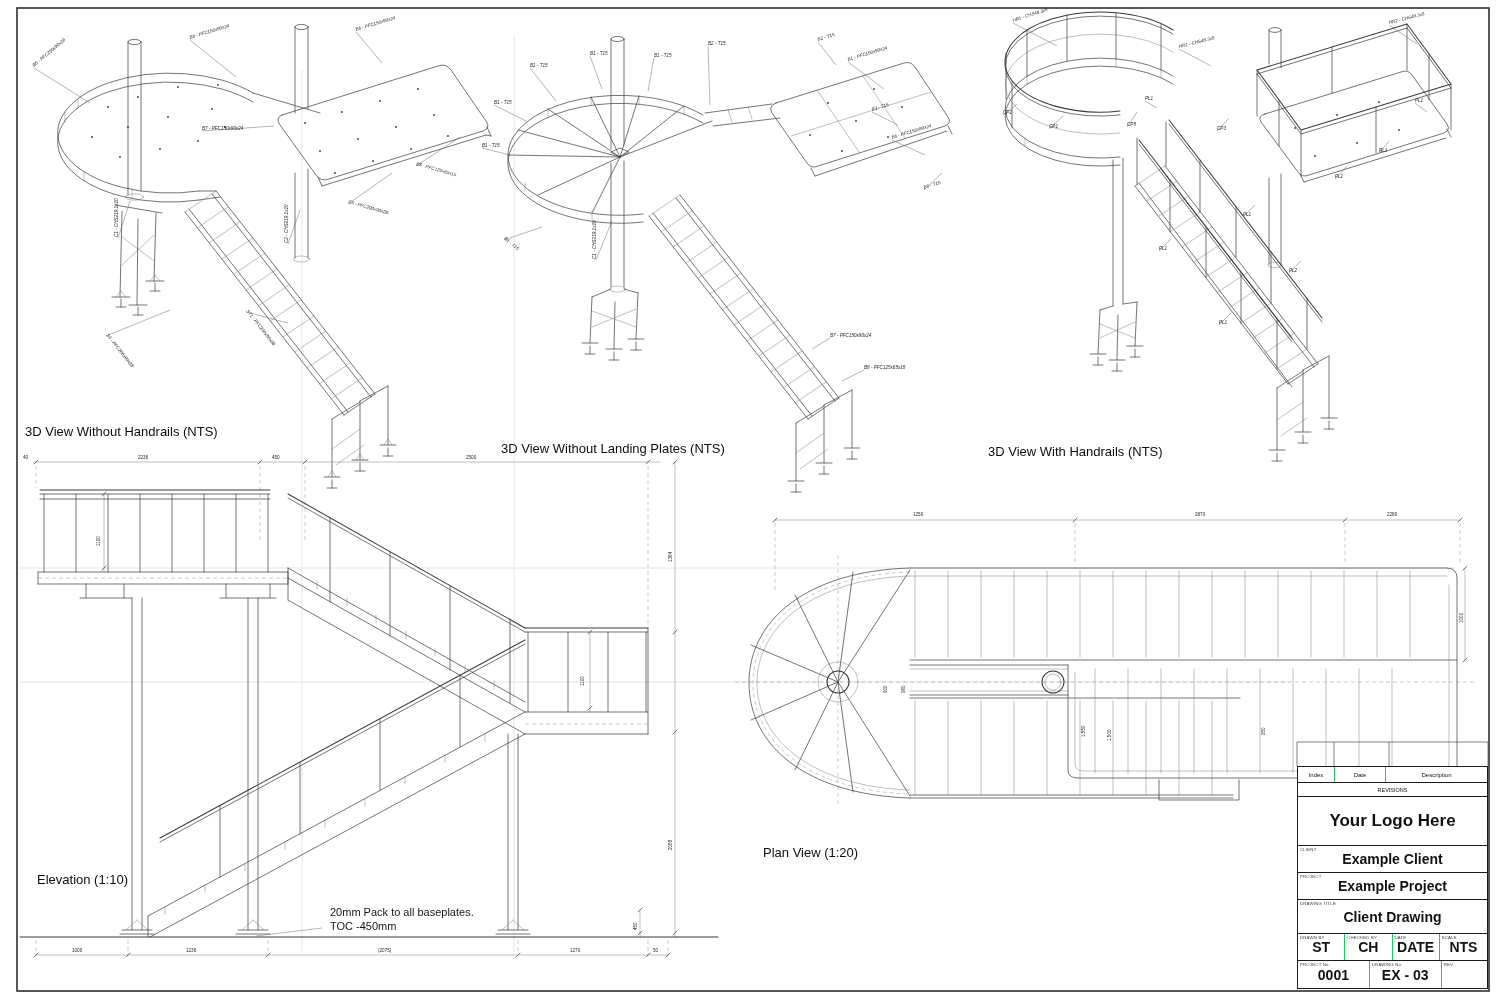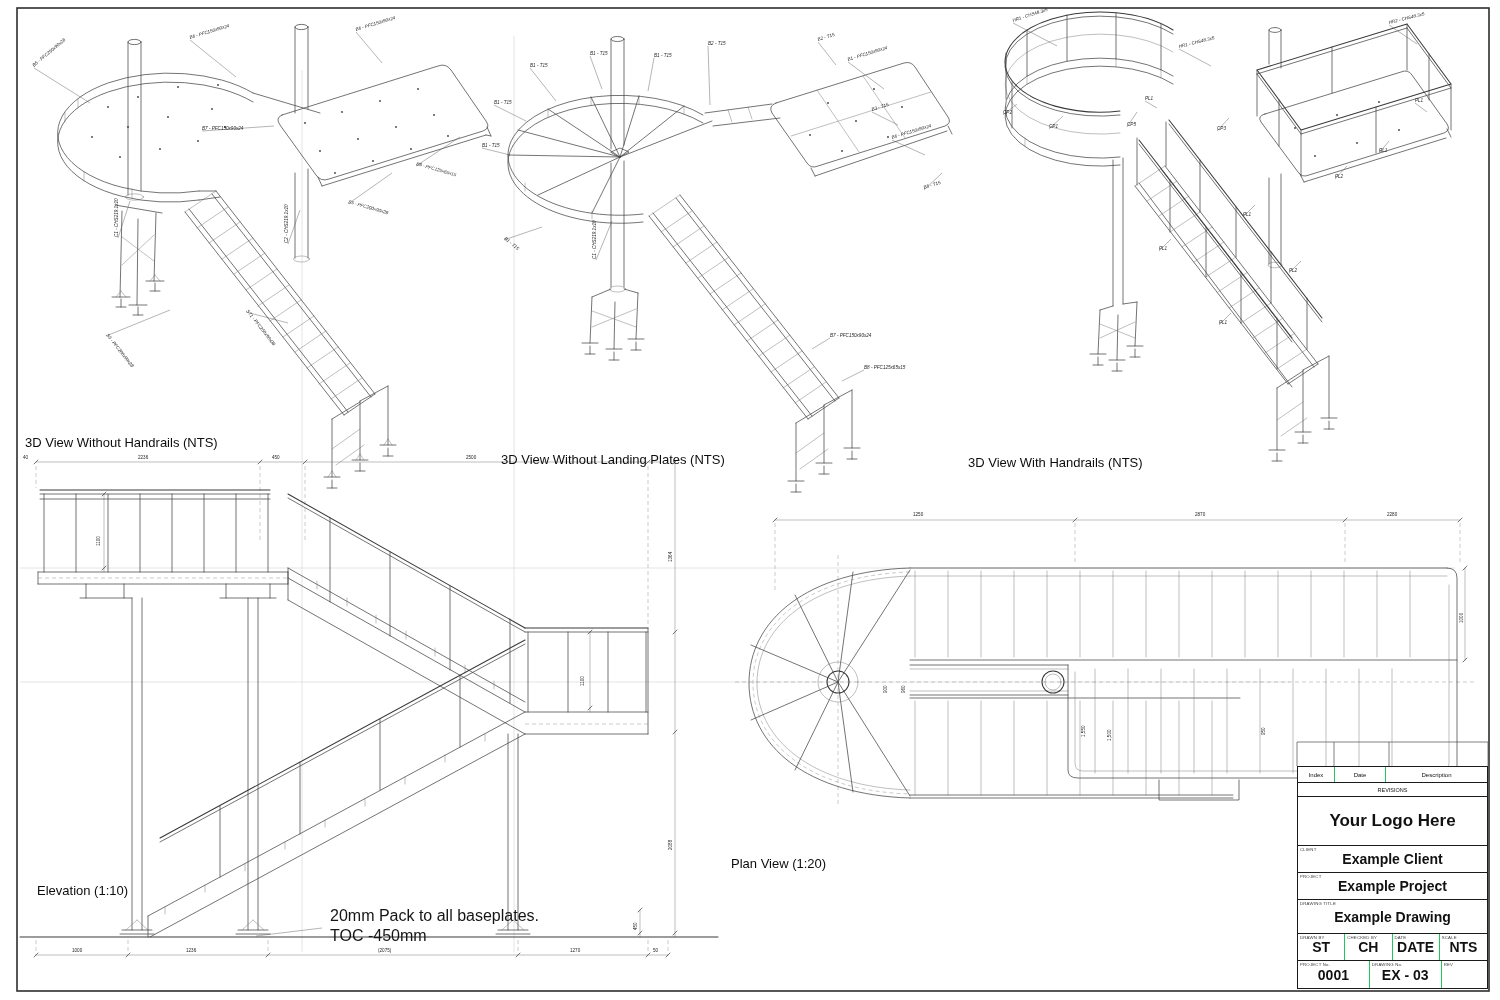--- a/index.html
+++ b/index.html
@@ -9,22 +9,22 @@
   
   .ln{stroke:#454545;stroke-width:.75;fill:none;stroke-linecap:round;stroke-linejoin:round;}
   .lk{stroke:#3a3a3a;stroke-width:1.05;fill:none;stroke-linecap:round;}
   .lt{stroke:#6f6f6f;stroke-width:.45;fill:none;stroke-linecap:round;}
   .dsh{stroke:#8a8a8a;stroke-width:.45;fill:none;stroke-dasharray:4 3;}
   .grid{stroke:#cfcfcf;stroke-width:.55;fill:none;}
   .tbx{stroke:#4a4a4a;stroke-width:.7;fill:none;}
   .ldr{stroke:#5a5a5a;stroke-width:.45;fill:none;}
   .dot{fill:#3c3c3c;stroke:none;}
   svg text{font-family:"Liberation Sans",sans-serif;font-size:4.6px;fill:#1f1f1f;}
-  .viewlabel{position:absolute;font-size:13px;color:#0d0d0d;white-space:nowrap;margin-top:11px;}
-  .note{position:absolute;font-size:16px;color:#151515;line-height:1.25;white-space:nowrap;}
+  .viewlabel{position:absolute;font-size:13px;color:#0d0d0d;white-space:nowrap;}
+  .note{position:absolute;font-size:11px;color:#151515;line-height:1.25;white-space:nowrap;}
   
   #titleblock{position:absolute;left:1297px;top:766px;width:191px;height:223px;
               border:1.5px solid #1b1b1b;background:#fff;box-sizing:border-box;
               display:flex;flex-direction:column;}
   .tb-row{display:flex;border-bottom:1px solid #1b1b1b;box-sizing:border-box;}
   .tb-cell{border-right:1px solid #22c55e;box-sizing:border-box;position:relative;}
   .tb-cell:last-child{border-right:none;}
   .tb-h{font-size:6px;display:flex;align-items:center;justify-content:center;}
   .tb-lab{position:absolute;top:1px;left:2px;font-size:4.3px;color:#3a3a3a;letter-spacing:.2px;}
   .tb-val{width:100%;height:100%;display:flex;align-items:center;justify-content:center;
@@ -419,23 +419,23 @@
       <text x="152" y="198" transform="rotate(-90 152 198)" font-size="3.8">900</text>
       <text x="170" y="198" transform="rotate(-90 170 198)" font-size="3.8">960</text>
       <text x="350" y="242" transform="rotate(-90 350 242)" font-size="3.8">1,550</text>
       <text x="376" y="246" transform="rotate(-90 376 246)" font-size="3.8">1,500</text>
       <text x="530" y="240" transform="rotate(-90 530 240)" font-size="3.8">950</text>
     </g>
 </svg>
 
 <div class="viewlabel" style="left:25px;top:424px">3D View Without Handrails (NTS)</div>
 <div class="viewlabel" style="left:501px;top:441px">3D View Without Landing Plates (NTS)</div>
-<div class="viewlabel" style="left:968px;top:444px">3D View With Handrails (NTS)</div>
+<div class="viewlabel" style="left:988px;top:444px">3D View With Handrails (NTS)</div>
 <div class="viewlabel" style="left:37px;top:872px">Elevation (1:10)</div>
-<div class="viewlabel" style="left:731px;top:845px">Plan View (1:20)</div>
+<div class="viewlabel" style="left:763px;top:845px">Plan View (1:20)</div>
 
 <div class="note" style="left:330px;top:906px">
   <div>20mm Pack to all baseplates.</div>
   <div>TOC -450mm</div>
 </div>
 
 <div id="titleblock">
   <div class="tb-row" style="height:16px">
     <div class="tb-cell tb-h" style="width:37px">Index</div>
     <div class="tb-cell tb-h" style="width:51px">Date</div>
@@ -455,21 +455,21 @@
   </div>
   <div class="tb-row" style="height:27px">
     <div class="tb-cell" style="flex:1">
       <span class="tb-lab">PROJECT</span>
       <div class="tb-val">Example Project</div>
     </div>
   </div>
   <div class="tb-row" style="height:34px">
     <div class="tb-cell" style="flex:1">
       <span class="tb-lab">DRAWING TITLE</span>
-      <div class="tb-val">Example Drawing</div>
+      <div class="tb-val">Client Drawing</div>
     </div>
   </div>
   <div class="tb-row" style="height:27px">
     <div class="tb-cell" style="width:25%">
       <span class="tb-lab">DRAWN BY</span>
       <div class="tb-val">ST</div>
     </div>
     <div class="tb-cell" style="width:25%">
       <span class="tb-lab">CHECKED BY</span>
       <div class="tb-val">CH</div>

